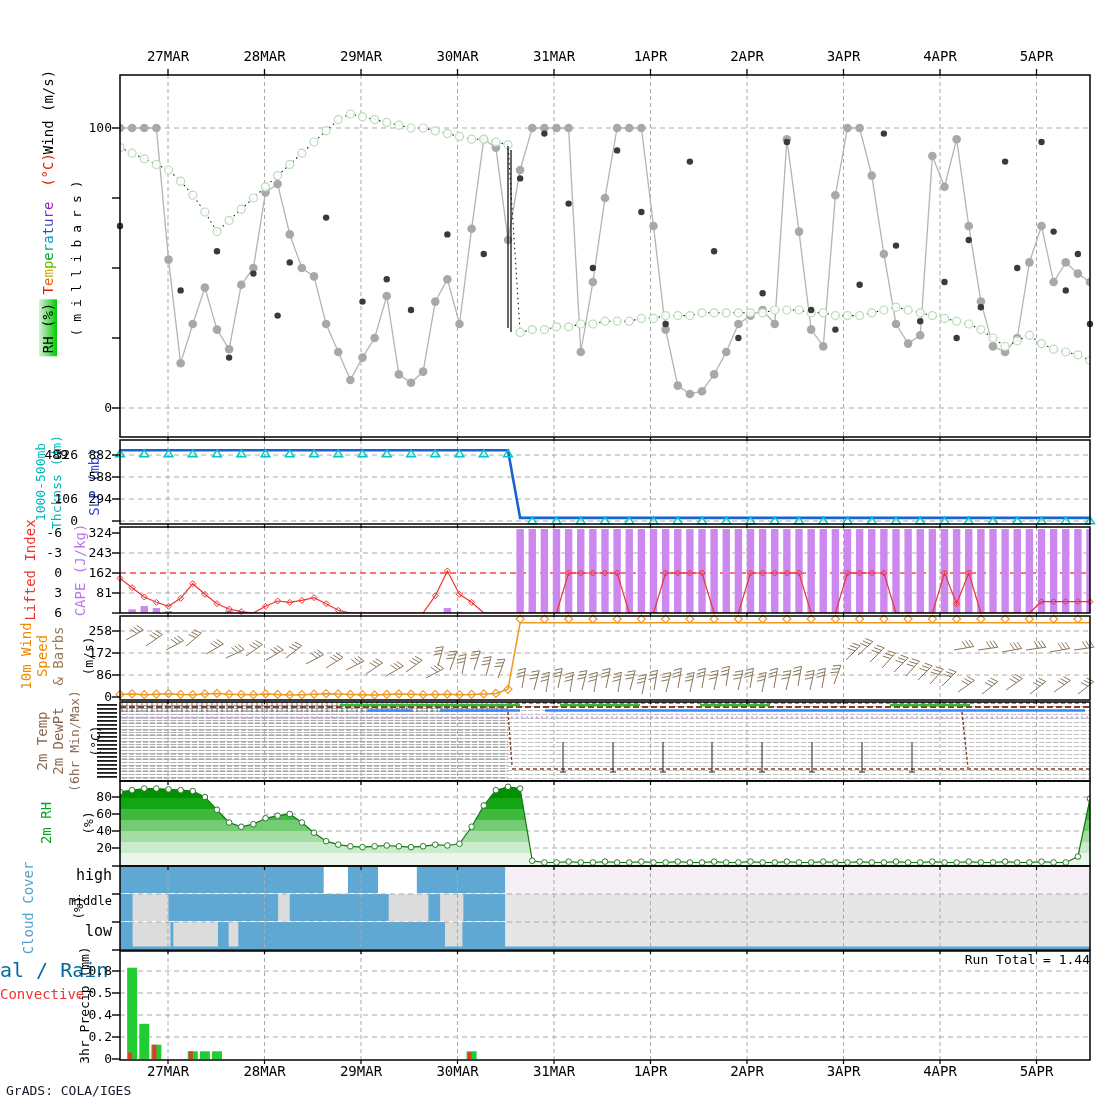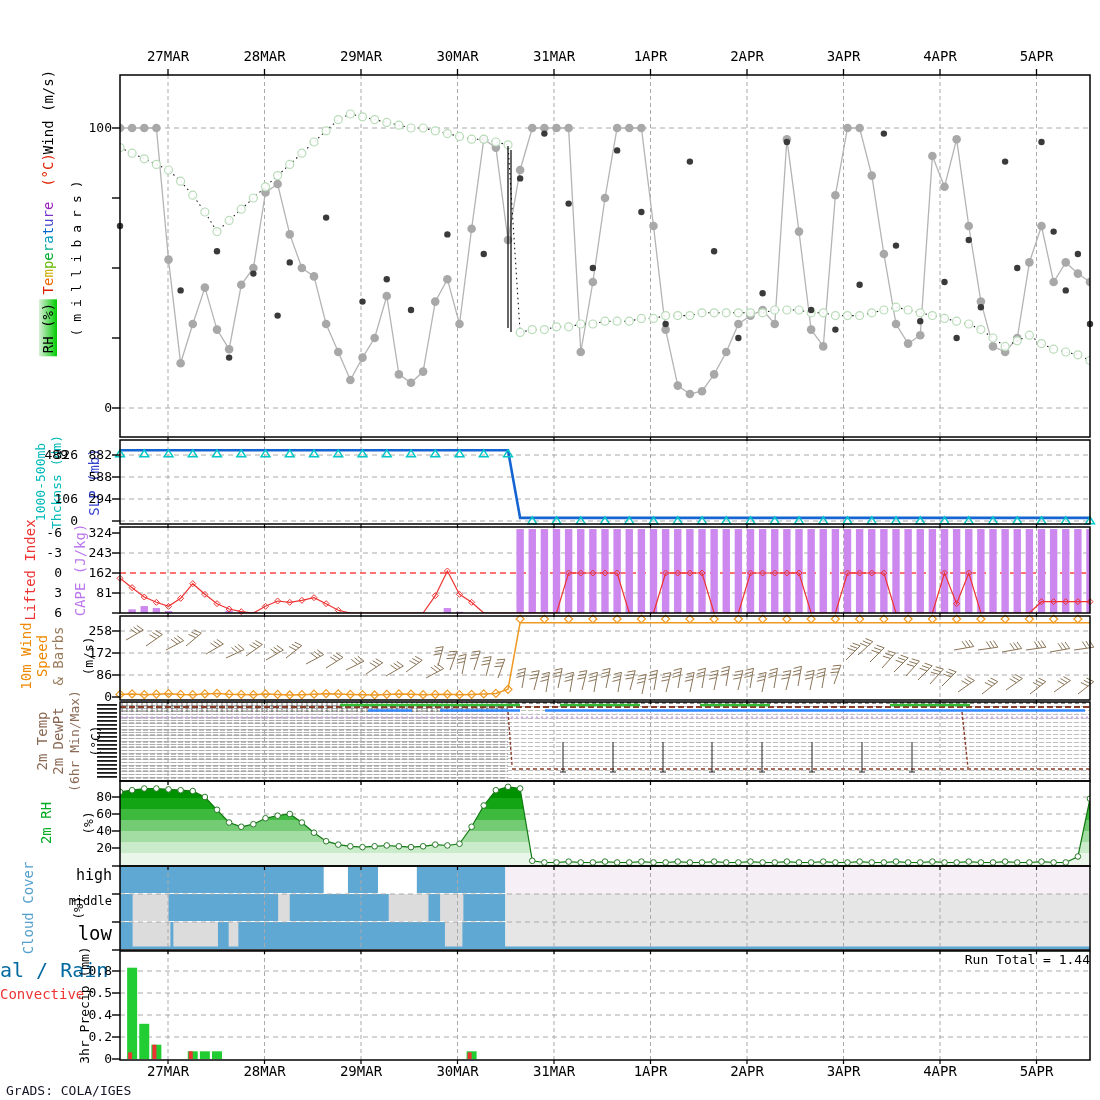--- a/index.html
+++ b/index.html
@@ -1213,20 +1213,20 @@
       <div class="num" style="left: 78px; width: 34px; top: 623px;">258</div>
       <div class="num" style="left: 78px; width: 34px; top: 645px;">172</div>
       <div class="num" style="left: 78px; width: 34px; top: 667px;">86</div>
       <div class="num" style="left: 78px; width: 34px; top: 689px;">0</div>
       <div class="num" style="left: 84px; width: 28px; top: 789px;">80</div>
       <div class="num" style="left: 84px; width: 28px; top: 806px;">60</div>
       <div class="num" style="left: 84px; width: 28px; top: 823px;">40</div>
       <div class="num" style="left: 84px; width: 28px; top: 840px;">20</div>
       <div class="num" style="left: 50px; width: 62px; top: 866px; font-size: 15px;">high</div>
       <div class="num" style="left: 50px; width: 62px; top: 894px; font-size: 12px;">middle</div>
-      <div class="num" style="left: 50px; width: 62px; top: 922px; font-size: 19px;">low</div>
+      <div class="num" style="left: 50px; width: 62px; top: 922px; font-size: 15px;">low</div>
       <div class="num" style="left: 76px; width: 36px; top: 963px;">0.8</div>
       <div class="num" style="left: 76px; width: 36px; top: 985px;">0.5</div>
       <div class="num" style="left: 76px; width: 36px; top: 1007px;">0.4</div>
       <div class="num" style="left: 76px; width: 36px; top: 1029px;">0.2</div>
       <div class="num" style="left: 76px; width: 36px; top: 1051px;">0</div>
     </div>
 </div>
 
 </body></html>

